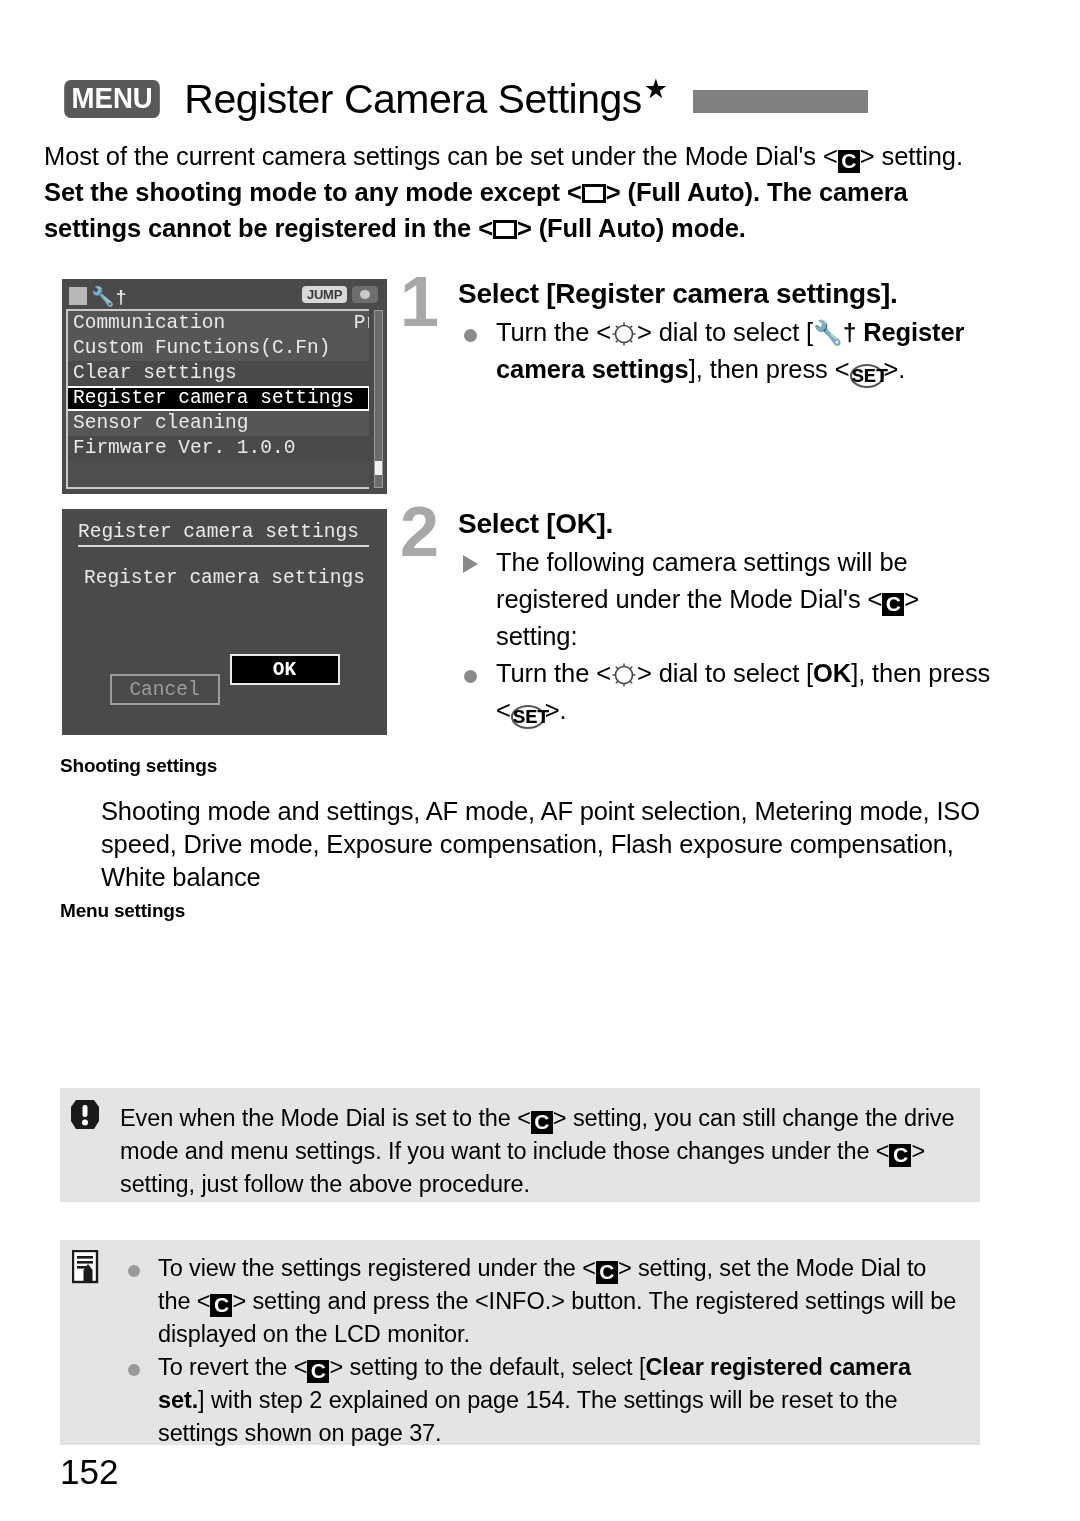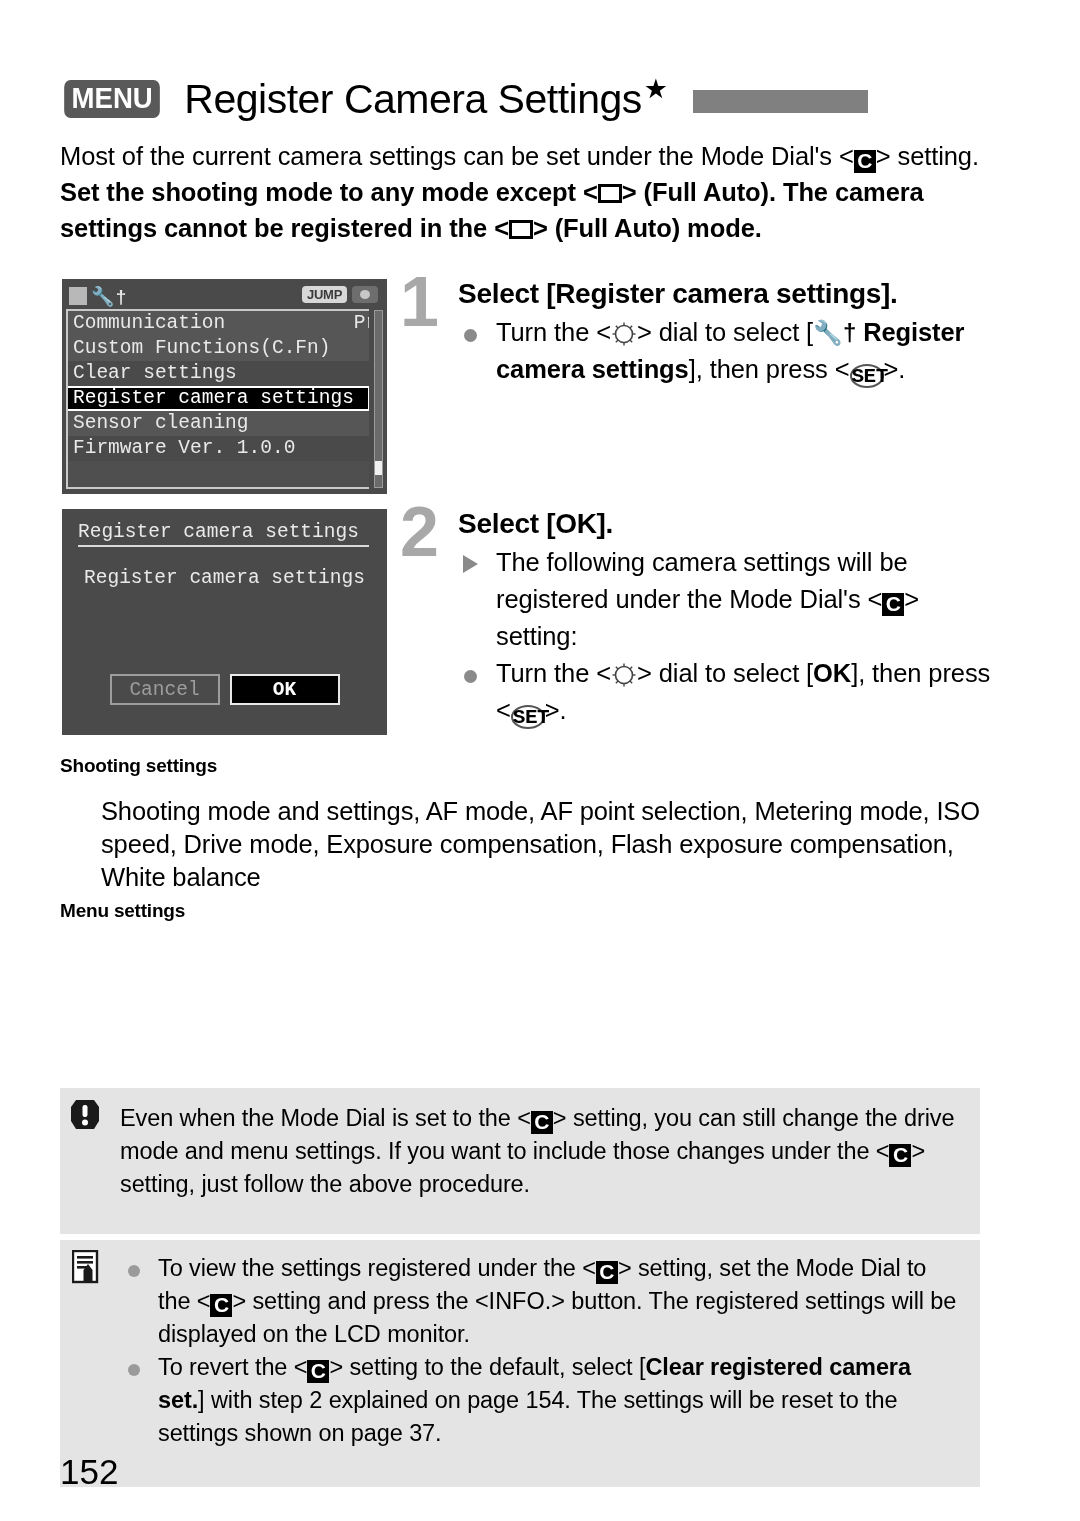--- a/index.html
+++ b/index.html
@@ -65,21 +65,21 @@
     width: 175px;
     height: 23px;
     background: #808080;
     margin-left: 26px;
     margin-top: 4px;
   }
 
   
   .intro {
     position: absolute;
-    left: 60px;
+    left: 44px;
     top: 138px;
     width: 930px;
     font-size: 25.5px;
     line-height: 36px;
     letter-spacing: -0.1px;
   }
   .intro b { font-weight: bold; }
 
   
   .ico-c {
@@ -259,20 +259,21 @@
     width: 110px;
     height: 31px;
     line-height: 29px;
     text-align: center;
     box-sizing: border-box;
   }
   .btn-cancel {
     border: 2px solid #9d9d9d;
     color: #9d9d9d;
     background: transparent;
+    margin-top: 20px;
   }
   .btn-ok {
     border: 2px solid #e8e8e8;
     color: #ffffff;
     background: #000;
     font-weight: bold;
   }
 
   
   .step {
@@ -520,34 +521,34 @@
             </svg></span><span>&gt; dial to select [</span><b>OK</b><span>], then press &lt;</span><span class="ico-set">SET</span><span>&gt;.</span>
       </div>
     </div>
   </div>
 
   <div class="sect-head" style="top:755px;">Shooting settings</div>
   <div class="sect-body" style="top:795px;">Shooting mode and settings, AF mode, AF point selection, Metering mode, ISO speed, Drive mode, Exposure compensation, Flash exposure compensation, White balance</div>
 
   <div class="sect-head" style="top:900px;">Menu settings</div>
 
-  <div class="notebox" style="top:1088px; height:146px;">
+  <div class="notebox" style="top:1088px; height:114px;">
     <div class="note-icon-warn">
       <svg width="30" height="34" viewBox="0 0 30 34">
         <polygon points="6,2 24,2 29,9 29,23 24,31 6,31 1,23 1,9" fill="#1a1a1a"></polygon>
         <rect x="12.5" y="7" width="5" height="12" rx="2.2" fill="#ffffff"></rect>
         <circle cx="15" cy="24.5" r="3" fill="#ffffff"></circle>
       </svg>
     </div>
     <div class="note-text">
       <span>Even when the Mode Dial is set to the &lt;</span><span class="ico-c">C</span><span>&gt; setting, you can still change the drive mode and menu settings. If you want to include those changes under the &lt;</span><span class="ico-c">C</span><span>&gt; setting, just follow the above procedure.</span>
     </div>
   </div>
 
-  <div class="notebox" style="top:1240px; height:247px;">
+  <div class="notebox" style="top:1240px; height:205px;">
     <div class="note-icon-note">
       <svg width="30" height="36" viewBox="0 0 30 36">
         <rect x="1" y="1" width="24" height="31" fill="#ffffff" stroke="#1a1a1a" stroke-width="2.4"></rect>
         <rect x="5" y="6" width="16" height="2.6" fill="#1a1a1a"></rect>
         <rect x="5" y="11" width="16" height="2.6" fill="#1a1a1a"></rect>
         <rect x="5" y="16" width="10" height="2.6" fill="#1a1a1a"></rect>
         <polygon points="16,14 20.5,20 20.5,31 11.5,31 11.5,20" fill="#1a1a1a"></polygon>
       </svg>
     </div>
     <div class="note-list-wrap">

